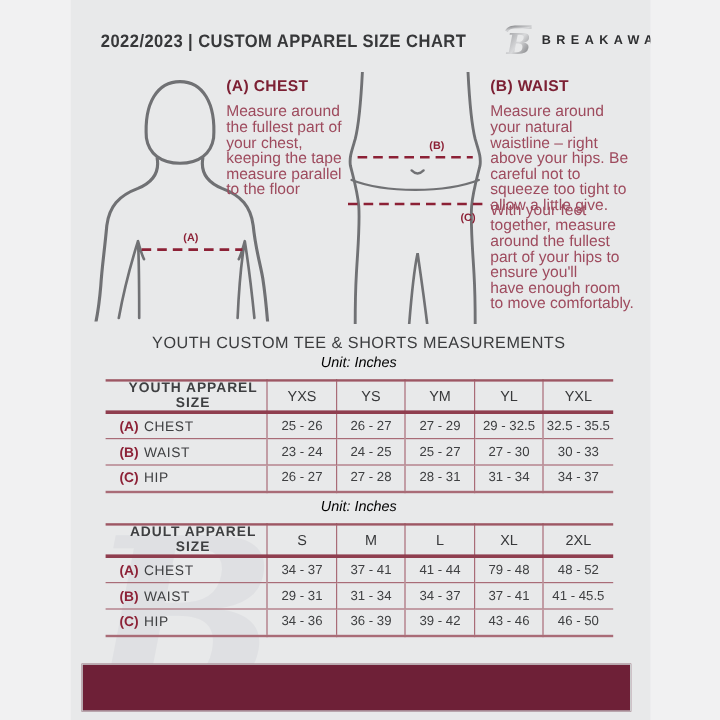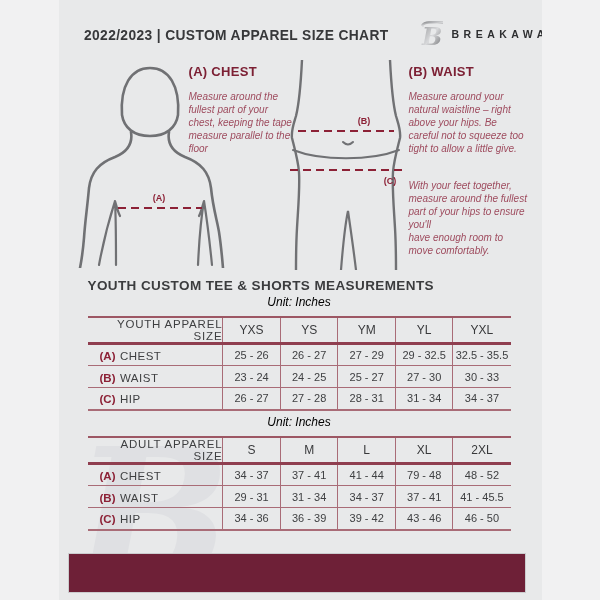--- a/index.html
+++ b/index.html
@@ -40,48 +40,47 @@
   .fig-right { left:227px; }
   .guide-block { position:absolute; }
   .guide-chest { left:130px; top:4px;  width:108px; }
   .guide-waist { left:350px; top:4px;  width:116px; }
   .guide-hips  { left:350px; top:108px; width:120px; }
   .guide-heading {
     font-size:13px; font-weight:bold; color:#7c2034; letter-spacing:.3px;
     margin-bottom:7px;
   }
   .guide-body {
-    font-size:10px; font-style:italic; color:#9e4b5e; line-height:13px;
+    font-size:13px; color:#9e4b5e; line-height:13px;
     white-space:pre-line;
-    margin-top:11px;
   }
   
   .table-block { position:absolute; left:29px; width:423px; z-index:1; }
   .youth-block { top:278px; }
   .adult-block { top:413px; }
   .table-title {
-    text-align:left; font-size:13.5px; font-weight:bold; color:#3b3c3e;
+    text-align:center; font-size:13.5px; font-weight:normal; color:#3b3c3e;
     letter-spacing:.4px;
   }
   .table-unit {
     text-align:center; font-size:12px; font-style:italic; color:#000000;
     margin-top:2px;
   }
   table { width:100%; border-collapse:collapse; table-layout:fixed; margin-top:7px; }
   col.c-label { width:32%; }
   thead tr { border-top:2px solid #9d5764; border-bottom:3px solid #8f3e4f; }
   tbody tr { border-bottom:1.5px solid #a96c77; }
   tbody tr:last-child { border-bottom:2px solid #a96c77; }
   th, td { border-left:1.5px solid #a96c77; }
   th:first-child, td:first-child { border-left:none; }
   thead th { height:26px; }
   tbody th, tbody td { height:22px; }
   .size-label-head {
-    text-align:right; padding-left:12px;
-    font-size:11.5px; font-weight:normal; letter-spacing:.8px; color:#3e3f41;
+    text-align:center; padding-left:12px;
+    font-size:11.5px; font-weight:bold; letter-spacing:.8px; color:#3e3f41;
   }
   .size-head { text-align:center; font-size:12px; font-weight:normal; color:#38393b; }
   .row-label { text-align:left; padding-left:12px; font-weight:normal; white-space:nowrap; }
   .row-prefix { font-size:11.5px; font-weight:bold; color:#8c2136; }
   .row-name   { font-size:11.5px; color:#3e3f41; letter-spacing:.5px; }
   td.val { text-align:center; font-size:11px; color:#3f4042; }
   
   .footer-bar {
     position:absolute; left:9px; top:553px; width:458px; height:40px;
     background:#6e2037; border:1px solid #cbccce; z-index:2;

